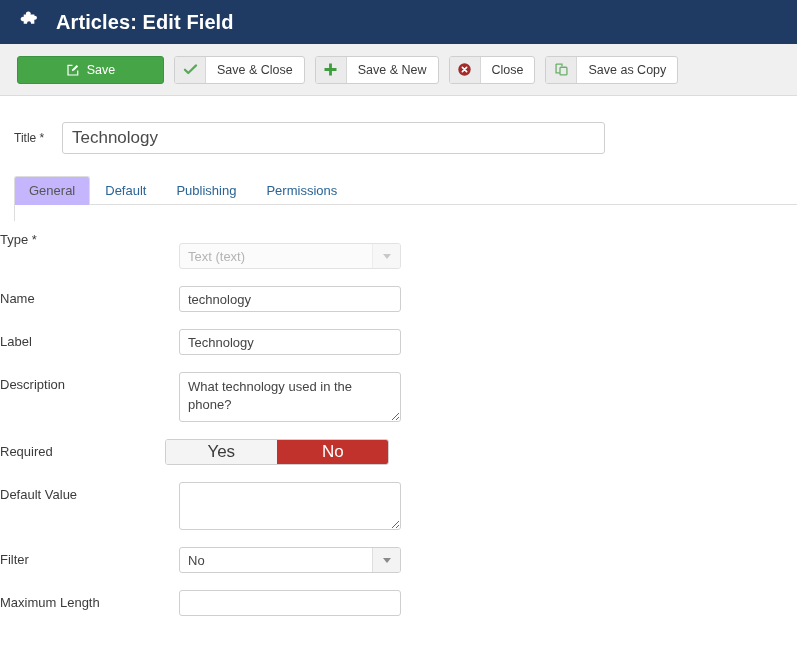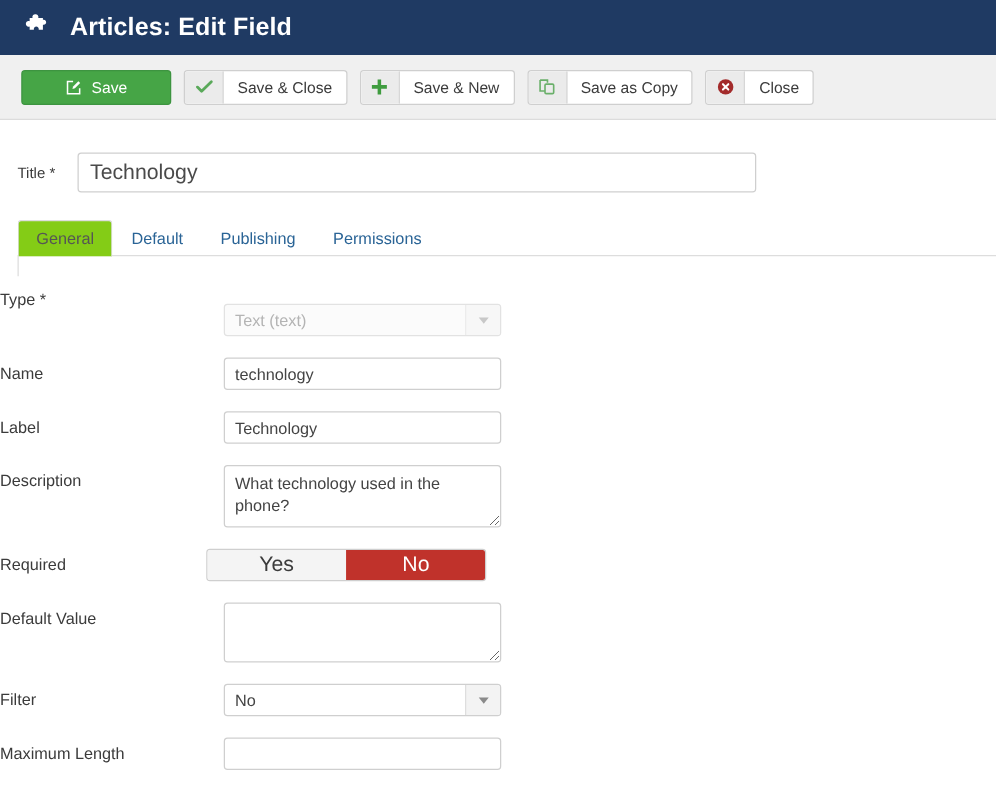--- a/index.html
+++ b/index.html
@@ -60,21 +60,21 @@
   .btn .lbl {
     display: flex;
     align-items: center;
     padding: 0 11px;
     font-size: 12.5px;
     color: #3b3b3b;
   }
   .btn-save {
     background: #46a546;
     border-color: #3d9440;
-    width: 120px;
+    width: 147px;
     align-items: center;
     justify-content: center;
     gap: 7px;
     color: #fff;
     font-size: 12.5px;
   }
   .btn-save .lbl { color: #ffffff; padding: 0; }
 
   
   .title-row {
@@ -116,21 +116,21 @@
     color: #2a6496;
     cursor: pointer;
     line-height: 15px;
     border: 1px solid transparent;
     border-bottom: none;
     margin-bottom: -1px;
     border-radius: 3px 3px 0 0;
   }
   .tab.active {
     color: #555555;
-    background: #84cc16;
+    background: #c4b5fd;
     border-color: #dddddd;
     cursor: default;
   }
 
   
   .panel {
     position: relative;
     padding-top: 22px;
   }
   .panel-stub {
@@ -281,35 +281,35 @@
       <svg width="15" height="15" viewBox="0 0 16 16">
         <path fill="#3f9c3f" d="M6.5 1.6h3v4.9h4.9v3H9.5v4.9h-3V9.5H1.6v-3h4.9z"></path>
       </svg>
     </span>
     <span class="lbl">Save &amp; New</span>
   </div>
 
   <div class="btn">
     <span class="ico">
       <svg width="15" height="15" viewBox="0 0 16 16">
+        <circle cx="8" cy="8" r="6.6" fill="#a32b2b"></circle>
+        <path stroke="#ffffff" stroke-width="1.7" stroke-linecap="round" d="M5.7 5.7l4.6 4.6M10.3 5.7l-4.6 4.6"></path>
+      </svg>
+    </span>
+    <span class="lbl">Close</span>
+  </div>
+
+  <div class="btn">
+    <span class="ico">
+      <svg width="15" height="15" viewBox="0 0 16 16">
         <path fill="none" stroke="#6bb06b" stroke-width="1.4" d="M2.2 2.2h6.3v2.3M2.2 2.2v9.3h4.1"></path>
         <rect x="6.4" y="5.6" width="7.4" height="8.2" rx="1" fill="none" stroke="#6bb06b" stroke-width="1.4"></rect>
       </svg>
     </span>
     <span class="lbl">Save as Copy</span>
-  </div>
-
-  <div class="btn">
-    <span class="ico">
-      <svg width="15" height="15" viewBox="0 0 16 16">
-        <circle cx="8" cy="8" r="6.6" fill="#a32b2b"></circle>
-        <path stroke="#ffffff" stroke-width="1.7" stroke-linecap="round" d="M5.7 5.7l4.6 4.6M10.3 5.7l-4.6 4.6"></path>
-      </svg>
-    </span>
-    <span class="lbl">Close</span>
   </div>
 
 </div>
 
 <div class="title-row">
   <div class="title-label">Title *</div>
   <input class="title-input" type="text" value="Technology" style="">
 </div>
 
 <div class="tabs">

